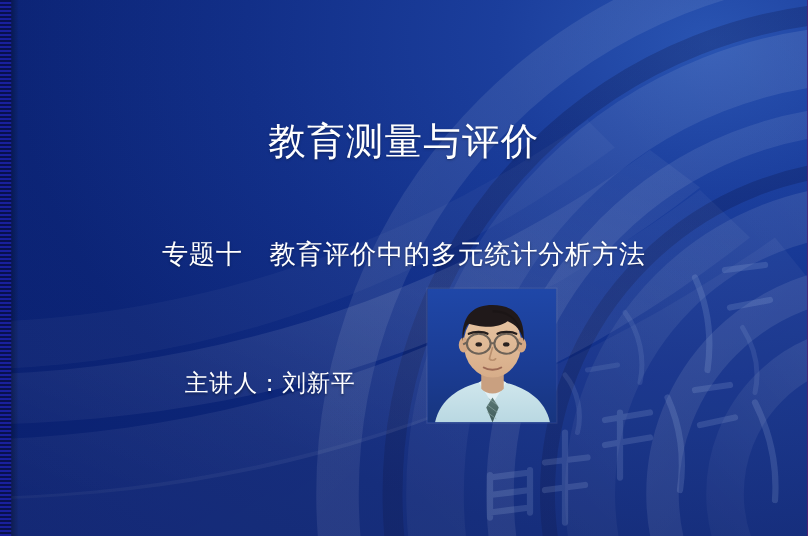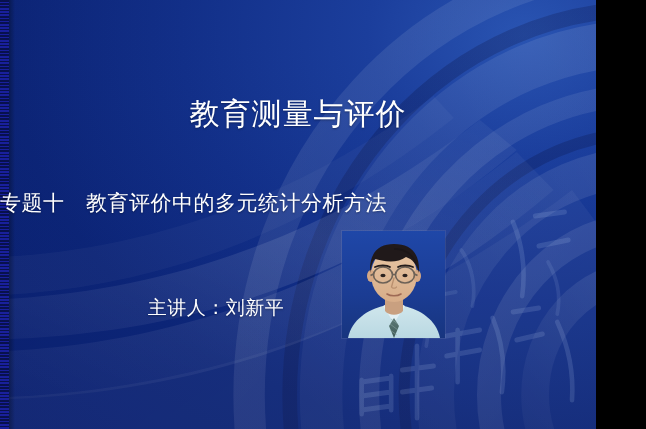--- a/index.html
+++ b/index.html
@@ -6,21 +6,21 @@
     margin: 0;
     padding: 0;
     background: #000;
   }
   body {
     font-family: "DejaVu Sans", "Liberation Sans", sans-serif;
   }
 
   .slide {
     position: relative;
-    width: 596px;
+    width: 646px;
     height: 429px;
     overflow: hidden;
     background: #d946ef;
     user-select: none;
   }
 
   
   .bg-base {
     position: absolute;
     inset: 0;
@@ -78,20 +78,21 @@
     line-height: 1.2;
     letter-spacing: 1px;
     text-shadow: 0 1px 2px rgba(0,0,0,.35);
     white-space: nowrap;
   }
   .slide-subtitle {
     position: absolute;
     left: 0;
     right: 0;
     top: 190px;
+    text-align: center;
     color: #ffffff;
     font-size: 21px;
     line-height: 1.25;
     letter-spacing: .5px;
     text-shadow: 0 1px 2px rgba(0,0,0,.35);
     white-space: pre;
   }
   .slide-presenter {
     position: absolute;
     left: 96px;

